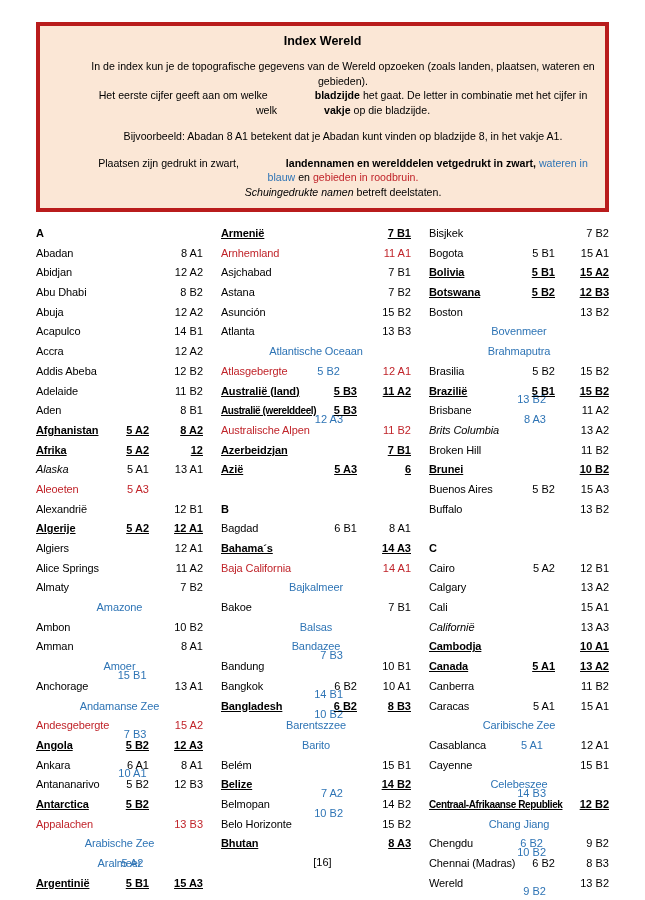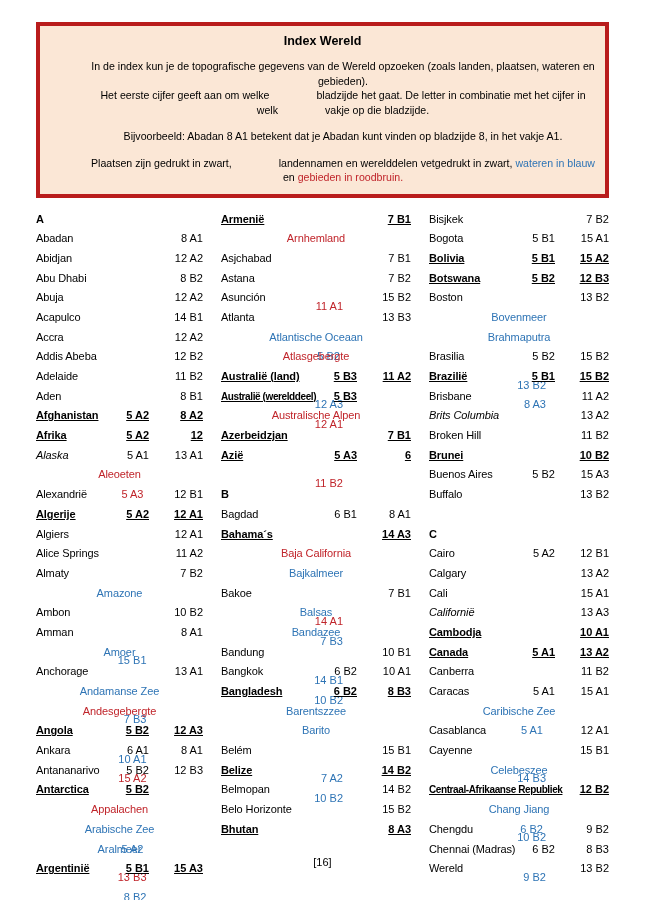--- a/index.html
+++ b/index.html
@@ -19,21 +19,21 @@
   .header-box {
     margin:22px 36px 0 36px;
     background:var(--boxbg);
     border:4px solid #b91c1c;
     text-align:center;
     padding:8px 10px 9px 10px;
   }
   .hb-title { font-size:12.5px; font-weight:bold; margin-bottom:11px; }
   .hb-line { font-size:10.6px; line-height:14.5px;margin-left:41px; }
   .hb-gap { height:12px; }
-  .b { font-weight:normal;padding-left:44px; }
+  .b { font-weight:bold;padding-left:44px; }
   .i { font-style:italic; }
   .water { color:var(--water); }
   .region { color:var(--region); }
 
   
   .index-grid {
     margin:12px 36px 0 36px;
     display:grid;
     grid-template-columns:167px 190px 180px;
     column-gap:18px;
@@ -46,39 +46,40 @@
     font-size:11px;
     line-height:19.7px;
   }
   .nm { flex:1 1 0; min-width:0; white-space:nowrap; overflow:visible; letter-spacing:-0.1px; }
   .r1 { flex:0 0 48px; width:48px; text-align:right; white-space:nowrap; }
   .r2 { flex:0 0 54px; width:54px; text-align:right; white-space:nowrap; }
   .style-section { font-weight:bold; }
   .style-country { font-weight:bold;text-decoration:underline; }
   .style-state .nm { font-style:italic; }
   .style-water { color:var(--water);flex-direction:column; }
-  .style-region { color:var(--region);flex-direction:column; }
+  .style-region { color:var(--region); }
   .long .nm { font-size:10px; letter-spacing:-0.4px; }
 
   .footer {
     position:absolute; left:0; bottom:32px; width:100%;
     text-align:center; font-size:11px;
   }
 </style>
 </head>
 <body>
 
 <div class="header-box">
   <div class="hb-title">Index Wereld</div>
   <div class="hb-line"><span>In de index kun je de topografische gegevens van de Wereld opzoeken (zoals landen, plaatsen, wateren en gebieden).</span></div>
   <div class="hb-line"><span>Het eerste cijfer geeft aan om welke </span><span class="b">bladzijde</span><span> het gaat. De letter in combinatie met het cijfer in welk </span><span class="b">vakje</span><span> op die bladzijde.</span></div>
   <div class="hb-gap"></div>
   <div class="hb-line"><span>Bijvoorbeeld: Abadan 8 A1 betekent dat je Abadan kunt vinden op bladzijde 8, in het vakje A1.</span></div>
   <div class="hb-gap"></div>
   <div class="hb-line"><span>Plaatsen zijn gedrukt in zwart, </span><span class="b">landennamen en werelddelen vetgedrukt in zwart,</span><span> </span><span class="water">wateren in blauw</span><span> en </span><span class="region">gebieden in roodbruin.</span></div>
+  <div class="hb-line"><span class="i">Schuingedrukte namen</span><span> betreft deelstaten.</span></div>
 </div>
 
 <div class="index-grid">
     <div class="index-col">
       <div class="row style-section">
         <span class="nm">A</span>
         <span class="r1"></span>
         <span class="r2"></span>
       </div>
       <div class="row style-plain">

